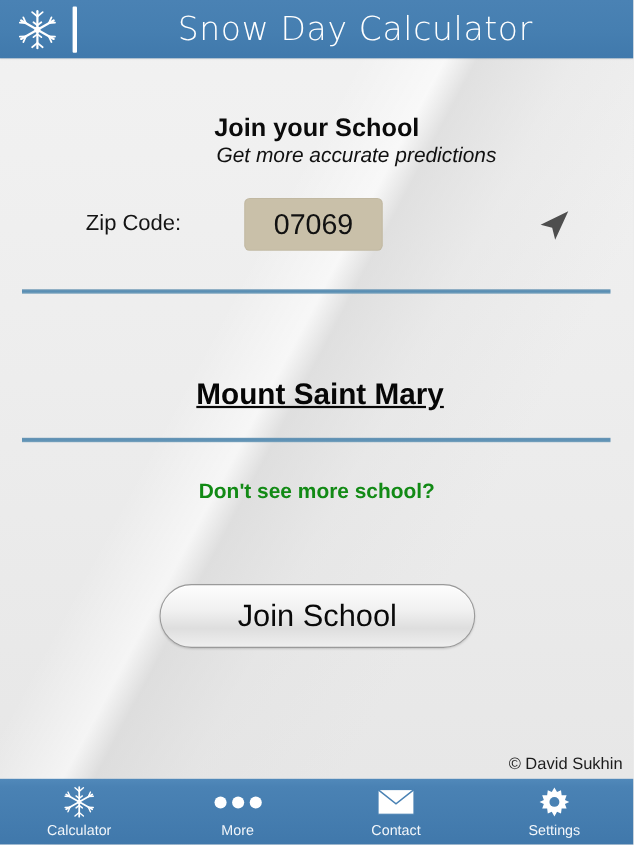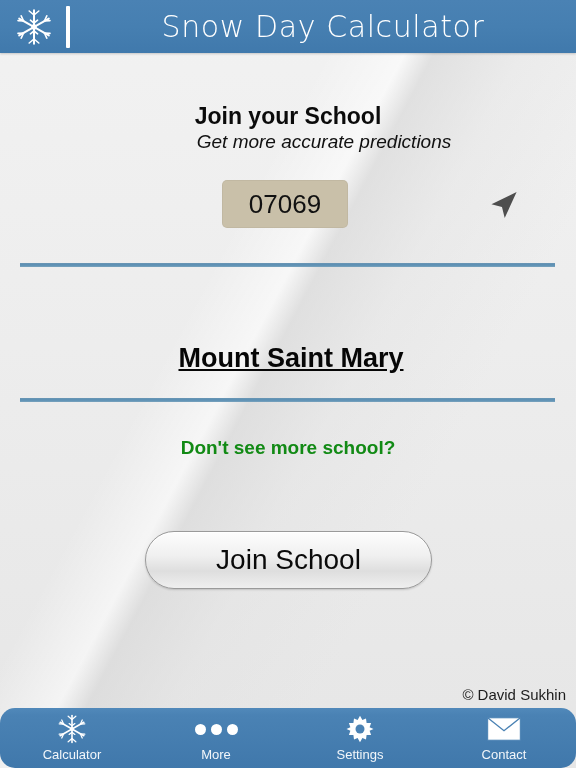--- a/index.html
+++ b/index.html
@@ -192,21 +192,20 @@
     color: #1c1c1c;
   }
 
   
   .tabbar {
     position: absolute;
     left: 0; top: 708px;
     width: 576px; height: 60px;
     background: linear-gradient(180deg, #5189ba 0%, #4a82b4 12%, #4078ab 100%);
     display: flex;
-    border-radius: 15px;
   }
   .tab {
     flex: 1 1 0;
     position: relative;
     display: flex;
     flex-direction: column;
     align-items: center;
     justify-content: flex-start;
     padding-top: 5px;
     cursor: pointer;
@@ -270,20 +269,21 @@
         <circle cx="50" cy="50" r="7"></circle>
       </svg>
     </div>
     <div class="header-divider"></div>
     <div class="header-title">Snow Day Calculator</div>
   </div>
 
   <div class="join-title">Join your School</div>
   <div class="join-sub">Get more accurate predictions</div>
 
+  <div class="zip-label">Zip Code:</div>
   <input class="zip-field" type="text" value="07069" style="">
   <div class="locate-icon">
     <svg viewBox="0 0 100 100" width="34" height="34" fill="currentColor" aria-hidden="true">
       <path d="M90 12 L16 48 L47 56 L55 88 Z"></path>
     </svg>
   </div>
 
   <div class="rule rule-top"></div>
 
   <div class="school-row school-row-1">
@@ -338,32 +338,32 @@
             <i></i>
             <i></i>
             <i></i>
           </span>
       </div>
       <div class="tab-label">More</div>
     </div>
 
     <div class="tab">
       <div class="tab-icon">
+        <svg viewBox="0 0 100 70" width="34" height="26" aria-hidden="true">
+          <rect x="2" y="2" width="96" height="66" fill="#ffffff" stroke="#4a82b4" stroke-width="3"></rect>
+          <path d="M2 2 L50 40 L98 2" fill="none" stroke="#4a82b4" stroke-width="4"></path>
+        </svg>
+      </div>
+      <div class="tab-label">Contact</div>
+    </div>
+
+    <div class="tab">
+      <div class="tab-icon">
         <svg viewBox="0 0 100 100" width="30" height="30" fill="currentColor" aria-hidden="true">
           <path d="M50 6 L58 20 L70 15 L72 30 L87 30 L82 44 L95 50 L82 56 L87 70 L72 70 L70 85 L58 80 L50 94 L42 80 L30 85 L28 70 L13 70 L18 56 L5 50 L18 44 L13 30 L28 30 L30 15 L42 20 Z"></path>
           <circle cx="50" cy="50" r="15" fill="#4a82b4"></circle>
         </svg>
       </div>
       <div class="tab-label">Settings</div>
     </div>
 
-    <div class="tab">
-      <div class="tab-icon">
-        <svg viewBox="0 0 100 70" width="34" height="26" aria-hidden="true">
-          <rect x="2" y="2" width="96" height="66" fill="#ffffff" stroke="#4a82b4" stroke-width="3"></rect>
-          <path d="M2 2 L50 40 L98 2" fill="none" stroke="#4a82b4" stroke-width="4"></path>
-        </svg>
-      </div>
-      <div class="tab-label">Contact</div>
-    </div>
-
   </div>
 </div>
 
 </body></html>

